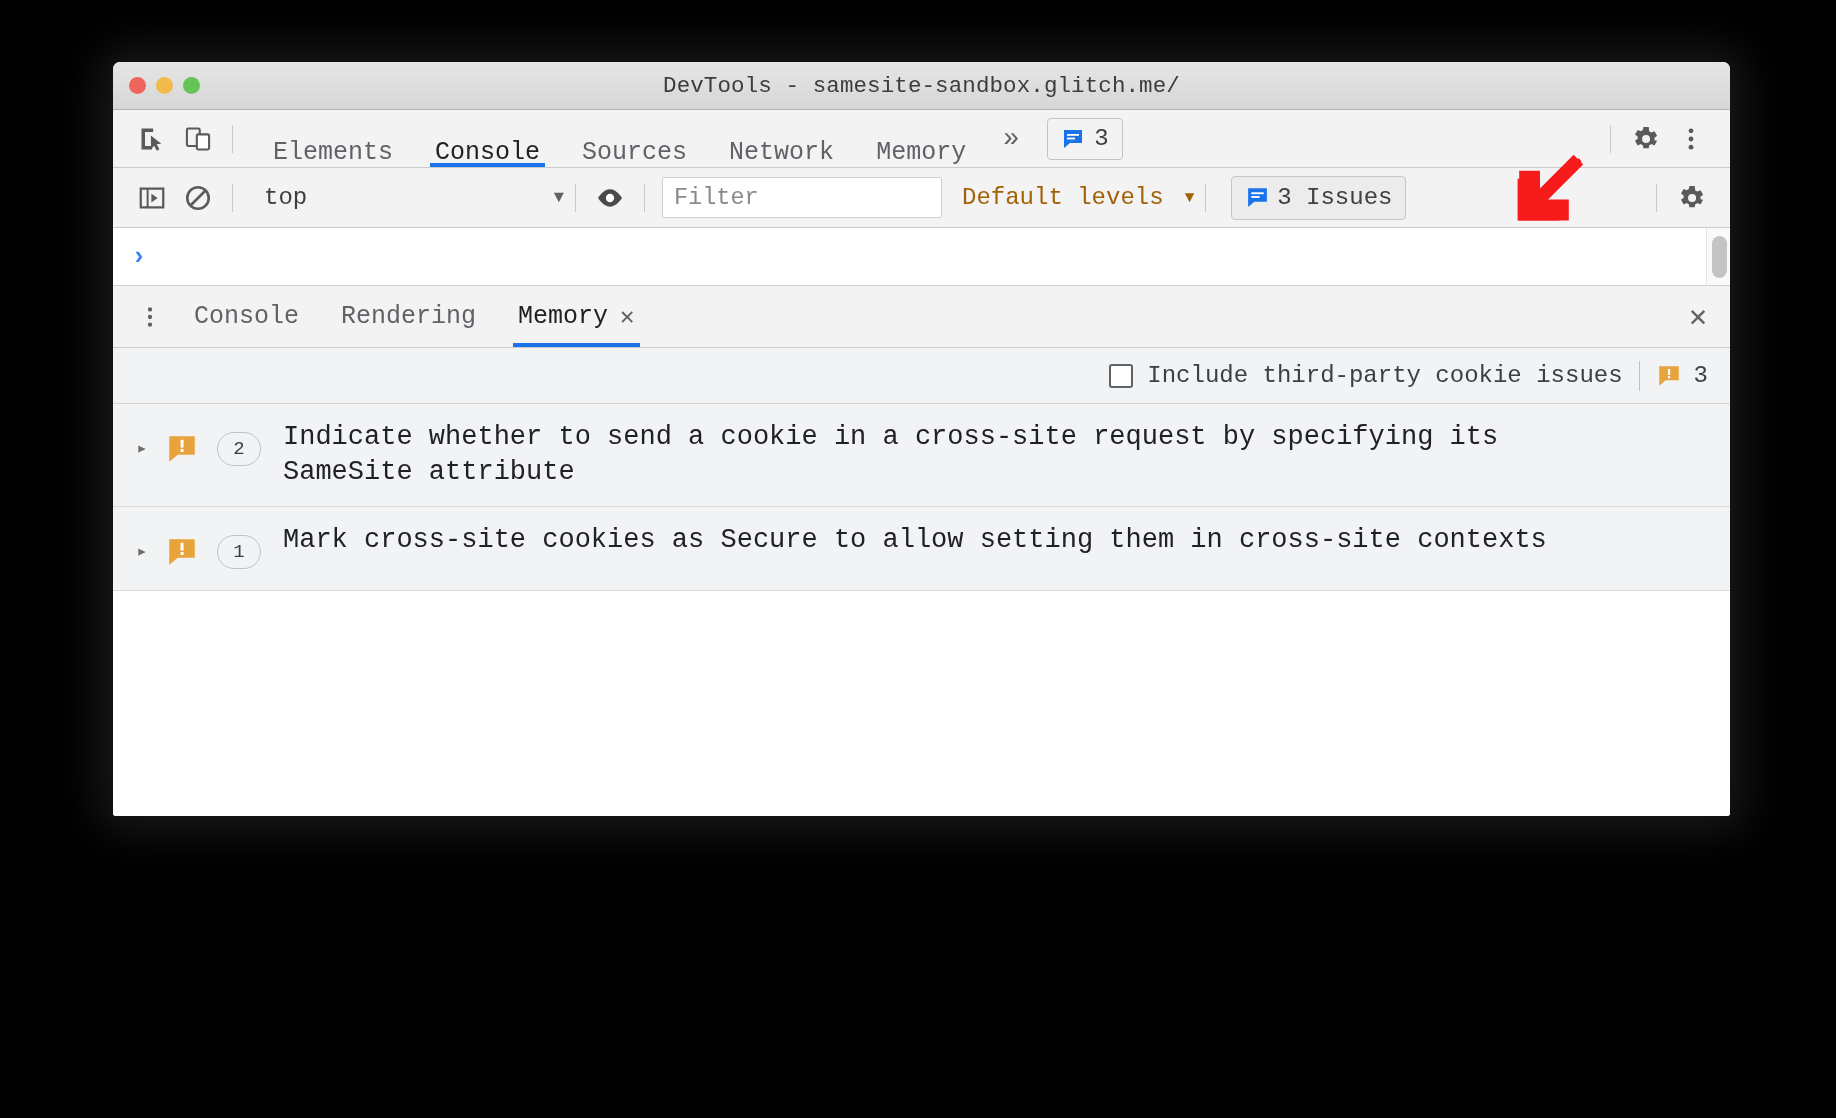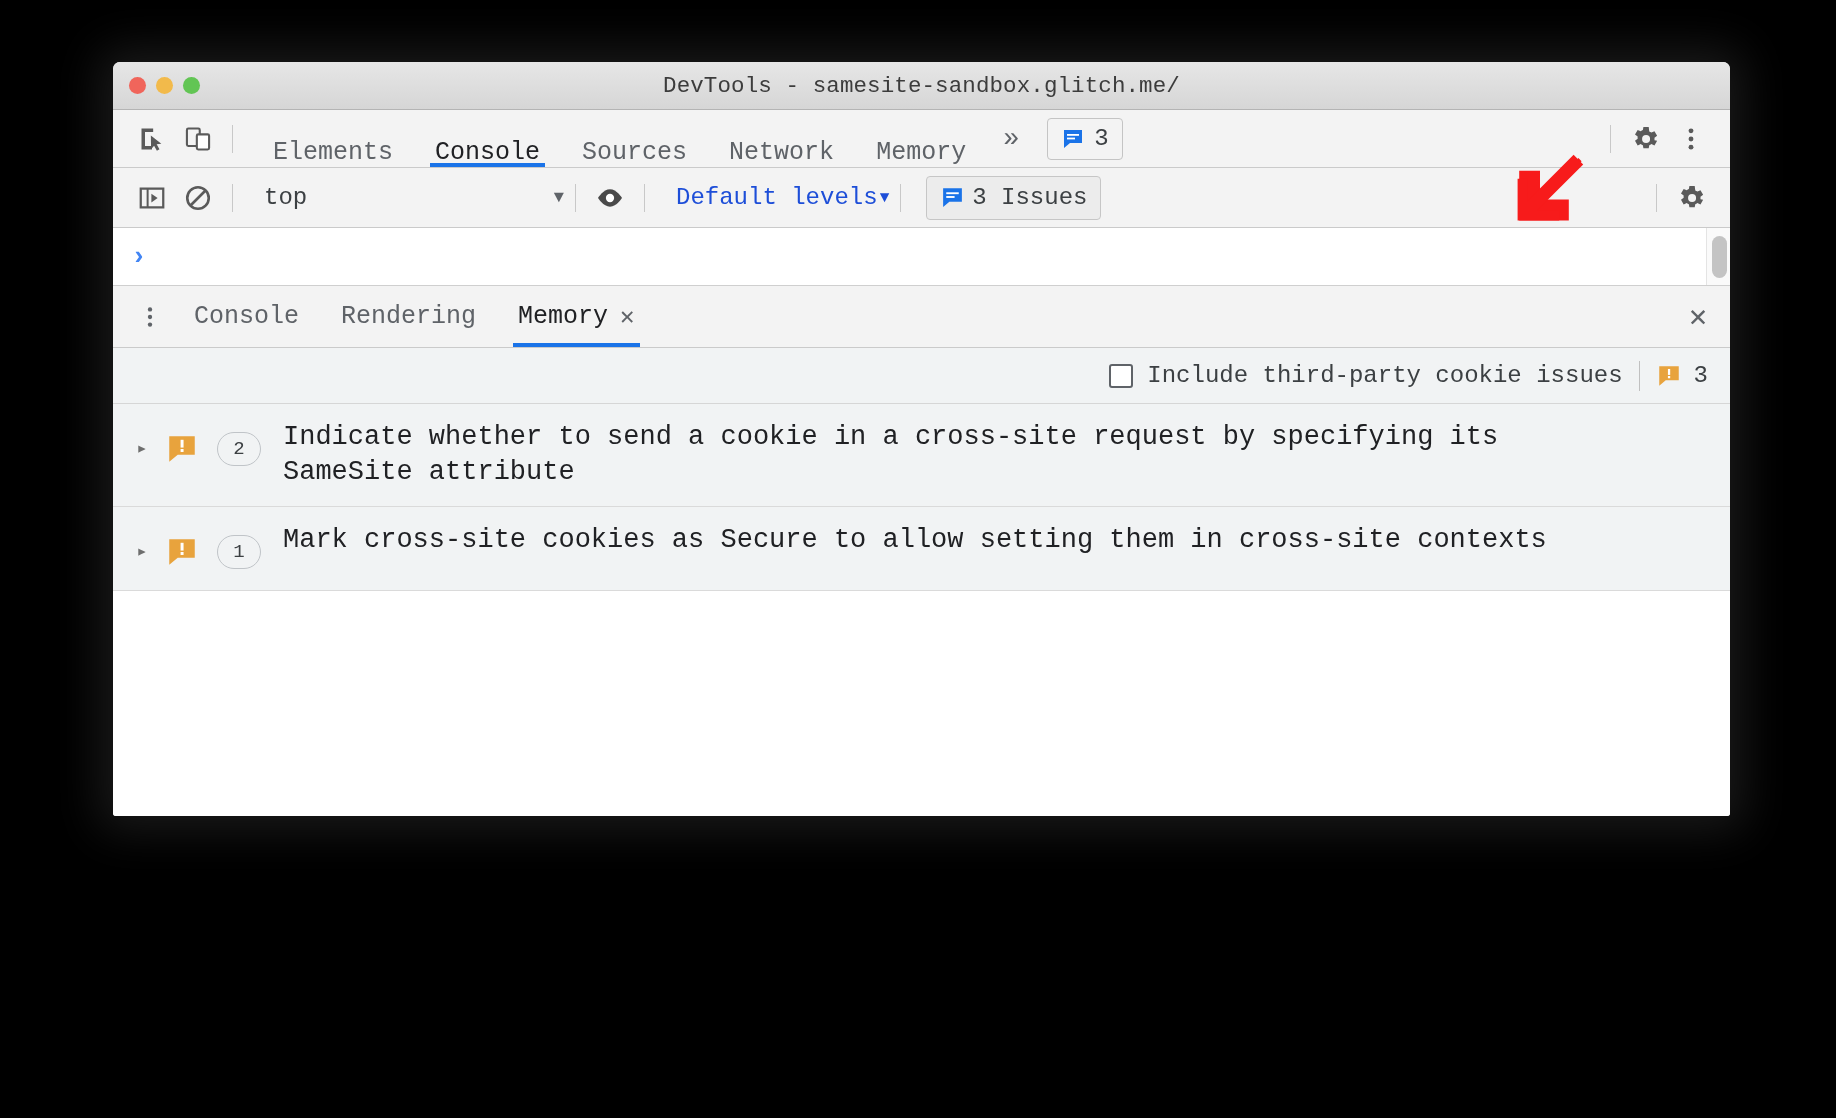--- a/index.html
+++ b/index.html
@@ -151,23 +151,23 @@
     border: 1px solid #d0d0d0;
     border-radius: 2px;
     display: flex;
     align-items: center;
     padding: 0 11px;
     font-size: 23.5px;
     color: #8a8a8a;
     margin-left: 6px;
   }
   .levels {
-    display: flex; align-items: center; gap: 2px;
+    display: flex; align-items: center; gap: 21px;
     font-size: 24px;
-    color: #1d4ed8;
+    color: #a16207;
     margin-left: 20px;
     white-space: nowrap;
   }
   .levels .caret { font-size: 16px; }
   .issues-chip {
     display: flex; align-items: center; gap: 7px;
     height: 44px;
     padding: 0 13px;
     margin-left: 14px;
     border: 1px solid #c6c6c6;
@@ -432,20 +432,21 @@
 
       <div class="icon-btn">
         <svg width="32" height="32" viewBox="0 0 24 24">
           <path d="M12 5.5c-5 0-9 6.5-9 6.5s4 6.5 9 6.5 9-6.5 9-6.5-4-6.5-9-6.5z" fill="#4a4a4a"></path>
           <circle cx="12" cy="12" r="3.1" fill="#ffffff"></circle>
         </svg>
       </div>
 
       <div class="vsep"></div>
 
+      <div class="filter-input">Filter</div>
 
       <div class="levels">
         <span>Default levels</span>
         <span class="caret">▼</span>
       </div>
 
       <div class="vsep"></div>
 
       <div class="issues-chip">
         <svg width="25" height="25" viewBox="0 0 24 24">

